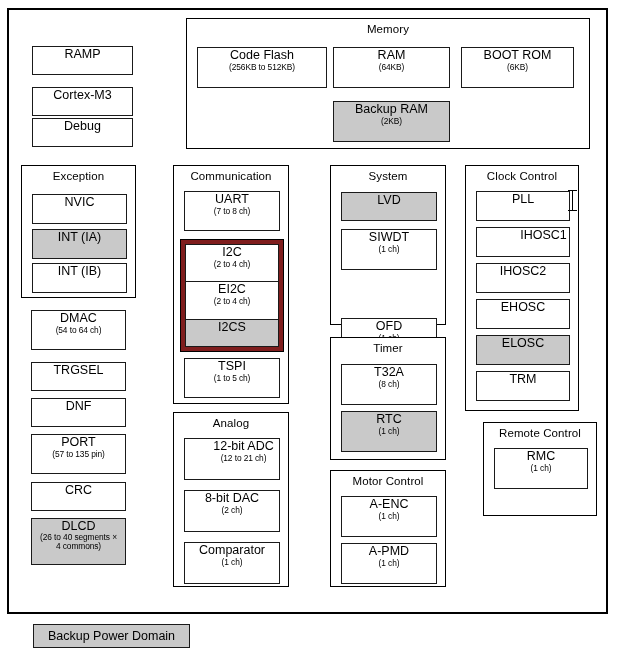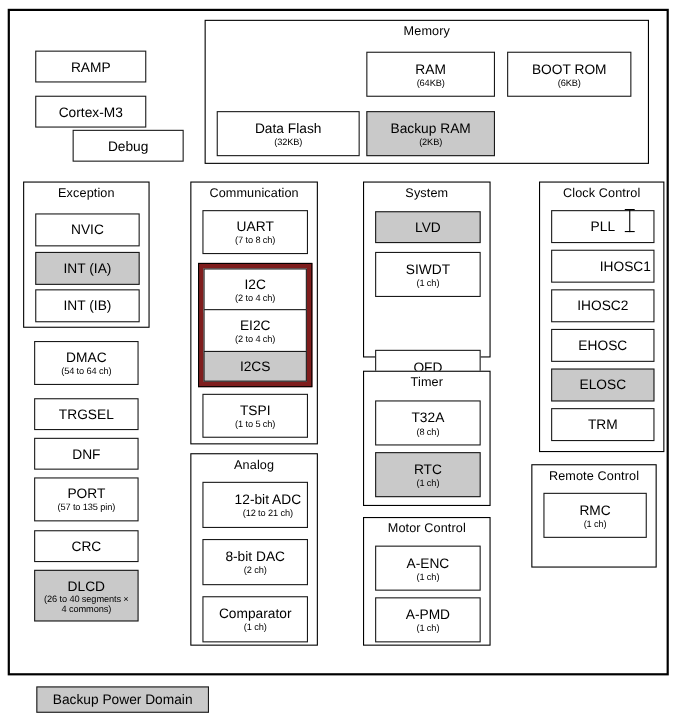--- a/index.html
+++ b/index.html
@@ -31,21 +31,21 @@
   .subgroup{
     position:absolute;box-sizing:border-box;
     border:1.4px solid #000;background:#7f1d1d;
   }
 
   
   .blk{
     position:absolute;box-sizing:border-box;
     border:1.4px solid #1a1a1a;background:#ffffff;
     display:flex;flex-direction:column;
-    align-items:center;justify-content:center;
+    align-items:center;
     text-align:center;overflow:hidden;
   }
   .blk .name{font-size:12.5px;line-height:14px;white-space:nowrap;}
   .blk .sub{font-size:8.4px;line-height:10px;letter-spacing:-.1px;white-space:nowrap;}
   .blk .sub2{font-size:8.4px;line-height:9px;letter-spacing:-.1px;white-space:nowrap;}
   .blk.shaded{background:#c9c9c9;}
 
   
   .legend-item{
     position:absolute;box-sizing:border-box;
@@ -67,38 +67,38 @@
 <div id="canvas">
 
   <div class="chip-frame"></div>
 
   <div class="blk" style="left:32px;top:46px;width:101px;height:29px;">
     <span class="name">RAMP</span>
   </div>
   <div class="blk" style="left:32px;top:87px;width:101px;height:29px;">
     <span class="name">Cortex-M3</span>
   </div>
-  <div class="blk" style="left:32px;top:118px;width:101px;height:29px;margin-left:34px;">
+  <div class="blk" style="left:32px;top:118px;width:101px;height:29px;">
     <span class="name">Debug</span>
   </div>
 
   <div class="group" style="left:186px;top:18px;width:404px;height:131px;">
     <div class="group-title">Memory</div>
 
+    <div class="blk" style="left:10px;top:28px;width:130px;height:41px;">
+      <span class="name">Code Flash</span>
+      <span class="sub">(256KB to 512KB)</span>
+    </div>
     <div class="blk" style="left:146px;top:28px;width:117px;height:41px;">
       <span class="name">RAM</span>
       <span class="sub">(64KB)</span>
     </div>
     <div class="blk" style="left:274px;top:28px;width:113px;height:41px;">
       <span class="name">BOOT ROM</span>
       <span class="sub">(6KB)</span>
-    </div>
-    <div class="blk" style="left:10px;top:82px;width:130px;height:41px;">
-      <span class="name">Data Flash</span>
-      <span class="sub">(32KB)</span>
     </div>
     <div class="blk shaded" style="left:146px;top:82px;width:117px;height:41px;">
       <span class="name">Backup RAM</span>
       <span class="sub">(2KB)</span>
     </div>
   </div>
 
   <div class="group" style="left:21px;top:165px;width:115px;height:133px;">
     <div class="group-title">Exception</div>
 
@@ -216,21 +216,21 @@
     <div class="blk" style="left:10px;top:25px;width:96px;height:41px;">
       <span class="name">A-ENC</span>
       <span class="sub">(1 ch)</span>
     </div>
     <div class="blk" style="left:10px;top:72px;width:96px;height:41px;">
       <span class="name">A-PMD</span>
       <span class="sub">(1 ch)</span>
     </div>
   </div>
 
-  <div class="group" style="left:490px;top:165px;width:114px;height:246px;">
+  <div class="group" style="left:465px;top:165px;width:114px;height:246px;">
     <div class="group-title">Clock Control</div>
 
     <div class="blk" style="left:10px;top:25px;width:94px;height:30px;">
       <span class="name">PLL</span>
     </div>
     <div class="blk" style="left:10px;top:61px;width:94px;height:30px;padding-left:41px;">
       <span class="name">IHOSC1</span>
     </div>
     <div class="blk" style="left:10px;top:97px;width:94px;height:30px;">
       <span class="name">IHOSC2</span>

